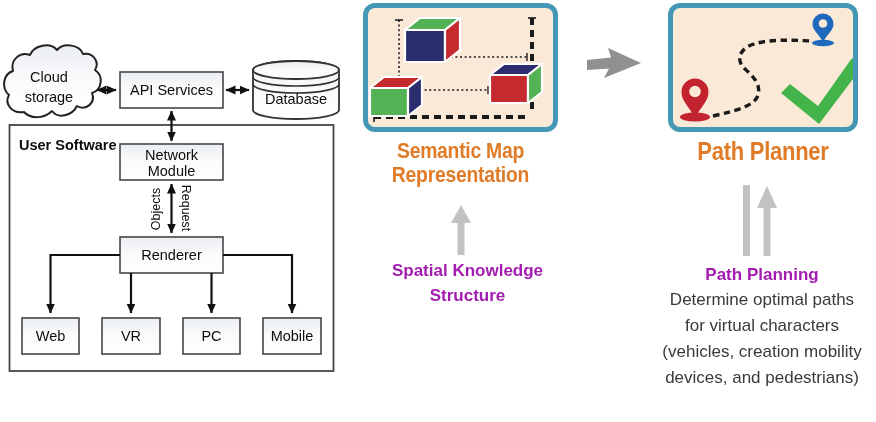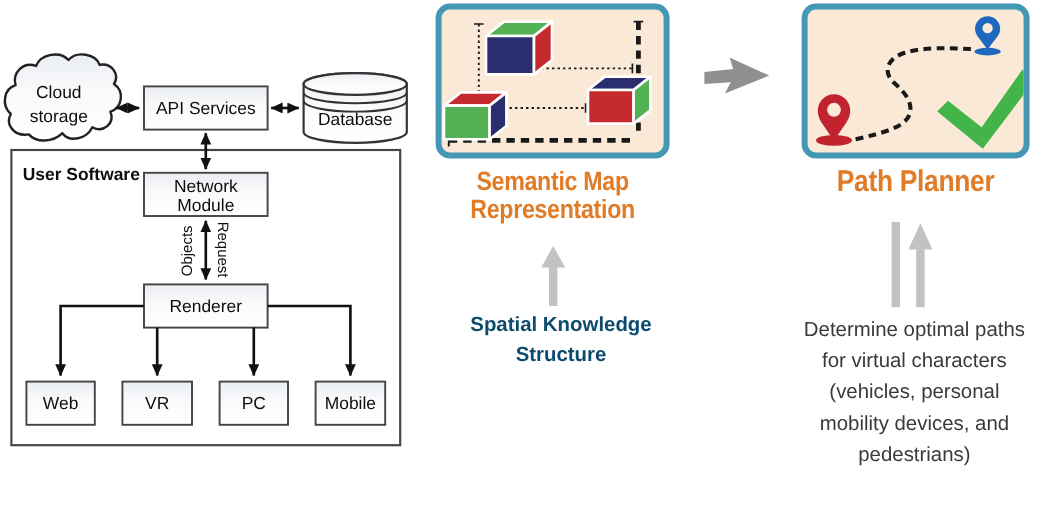--- a/index.html
+++ b/index.html
@@ -18,21 +18,21 @@
   .panel svg{position:absolute;left:0;top:0;}
 
   
   .ptitle{position:absolute;text-align:center;color:#E07B28;font-weight:700;
           transform:scaleX(0.88);letter-spacing:-0.3px;}
   .semantic-title{left:363px;top:139px;width:195px;font-size:22px;line-height:24px;}
   .planner-title{left:664px;top:138px;width:198px;font-size:25px;line-height:27px;}
 
   
   .caption{position:absolute;text-align:center;color:#3A3A3A;font-size:17px;line-height:26px;}
-  .caption .chead{font-weight:700;color:#0c4a6e;line-height:25px;}
+  .caption .chead{font-weight:700;color:#a21caf;line-height:25px;}
   .caption-mid{left:360px;top:258px;width:215px;}
   .caption-right{left:662px;top:262px;width:200px;}
 </style>
 </head>
 <body>
 
 <div class="canvas">
 
   <svg class="abs" style="left:0;top:0" width="350" height="422" viewBox="0 0 350 422">
     <defs>
@@ -169,16 +169,17 @@
   <svg class="abs" style="left:741px;top:181px" width="40" height="76" viewBox="0 0 40 76">
     <rect x="2" y="4" width="7" height="71" fill="#C2C2C2"></rect>
     <polygon points="26,5 36,27 29.5,27 29.5,75 22.5,75 22.5,27 16,27" fill="#C2C2C2"></polygon>
   </svg>
 
   <div class="caption caption-mid">
     <div class="chead">Spatial Knowledge Structure</div>
   </div>
 
   <div class="caption caption-right">
-    <div>Determine optimal paths for virtual characters (vehicles, personal mobility devices, and pedestrians)</div>
+    <div class="chead">Path Planning</div>
+    <div>Determine optimal paths for virtual characters (vehicles, creation mobility devices, and pedestrians)</div>
   </div>
 
 </div>
 
 </body></html>

